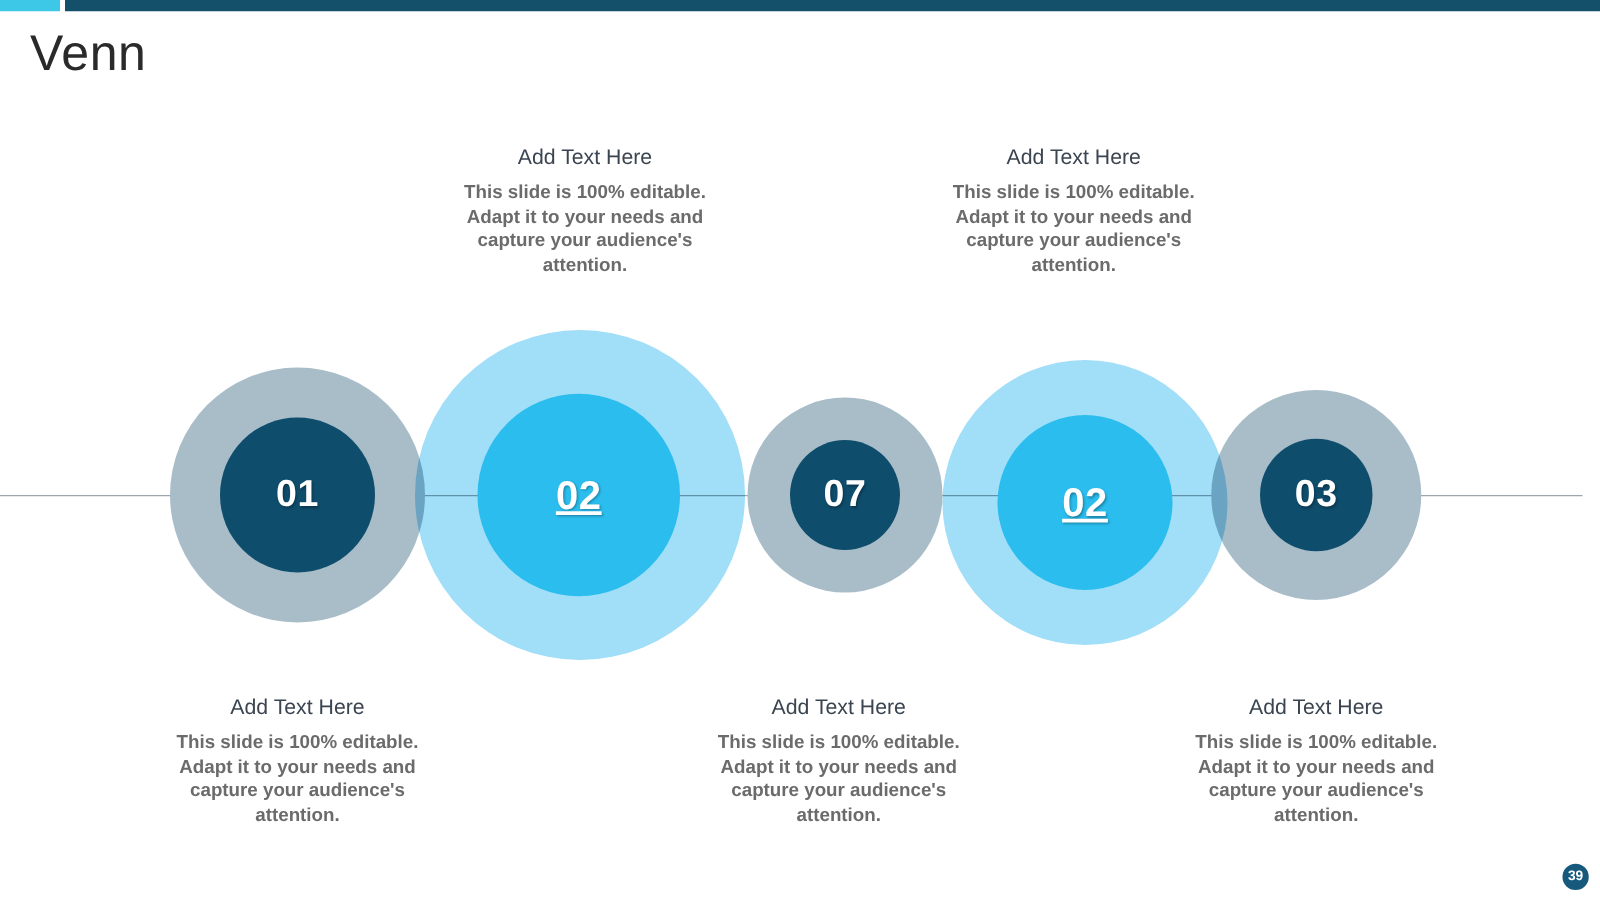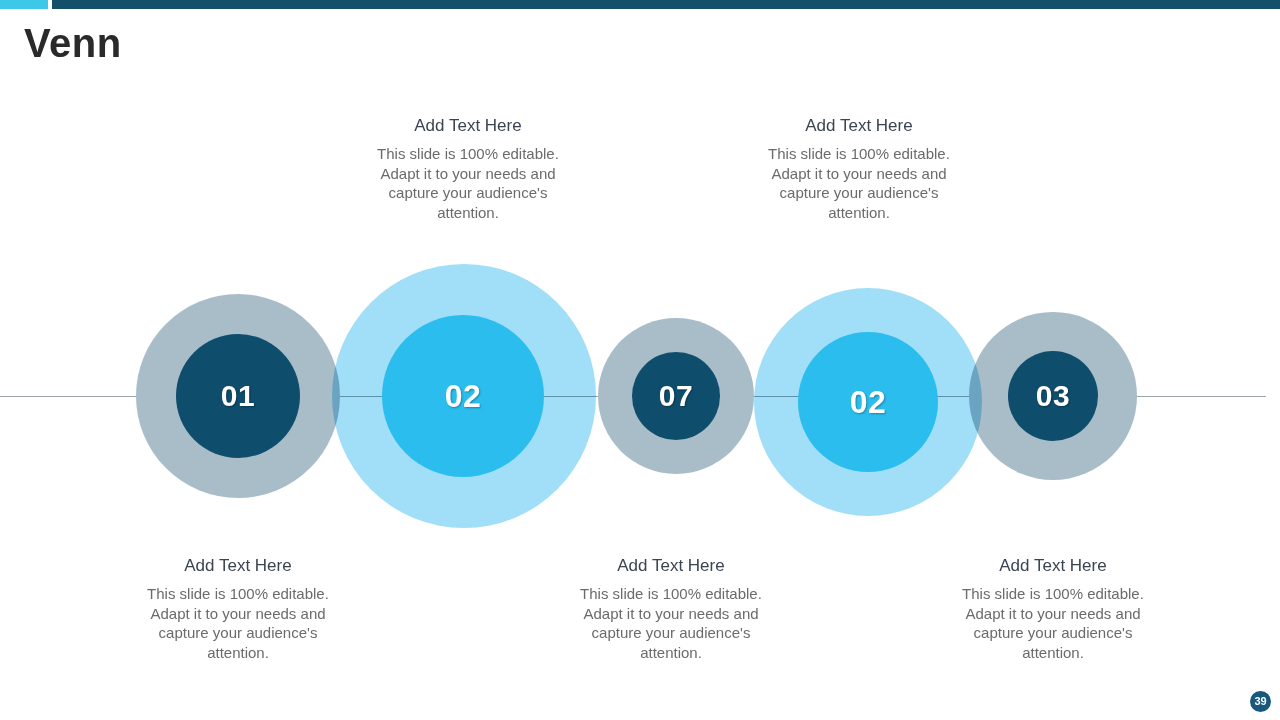--- a/index.html
+++ b/index.html
@@ -46,21 +46,21 @@
     height: 9px;
     background: #15506b;
   }
 
   
   .slide-title {
     position: absolute;
     left: 24px;
     top: 18px;
     font-size: 40px;
-    font-weight: 700;
+    font-weight: 400;
     color: #2a2a2a;
     letter-spacing: 0.5px;
     line-height: 50px;
     white-space: nowrap;
   }
 
   
   .connector-line {
     position: absolute;
     left: 0;
@@ -99,38 +99,38 @@
     display: flex;
     align-items: center;
     justify-content: center;
     color: #ffffff;
     font-weight: bold;
     font-size: 30px;
     letter-spacing: 0.5px;
     text-shadow: 1px 1px 2px rgba(0,0,0,0.30);
     pointer-events: none;
   }
-  .node-num.big { font-size: 32px; }
+  .node-num.big { font-size: 32px; text-decoration: underline; }
 
   
   .text-block {
     position: absolute;
     text-align: center;
   }
   .tb-head {
     font-size: 17px;
     font-weight: normal;
     color: #3b4551;
     line-height: 24px;
     margin: 0 0 6px 0;
     white-space: nowrap;
   }
   .tb-body {
     font-size: 15px;
-    font-weight: 400;
+    font-weight: 700;
     color: #6b6b6b;
     line-height: 19.5px;
     margin: 0;
     text-align: center;
   }
 
   
   .page-badge {
     position: absolute;
     right: 9px;

